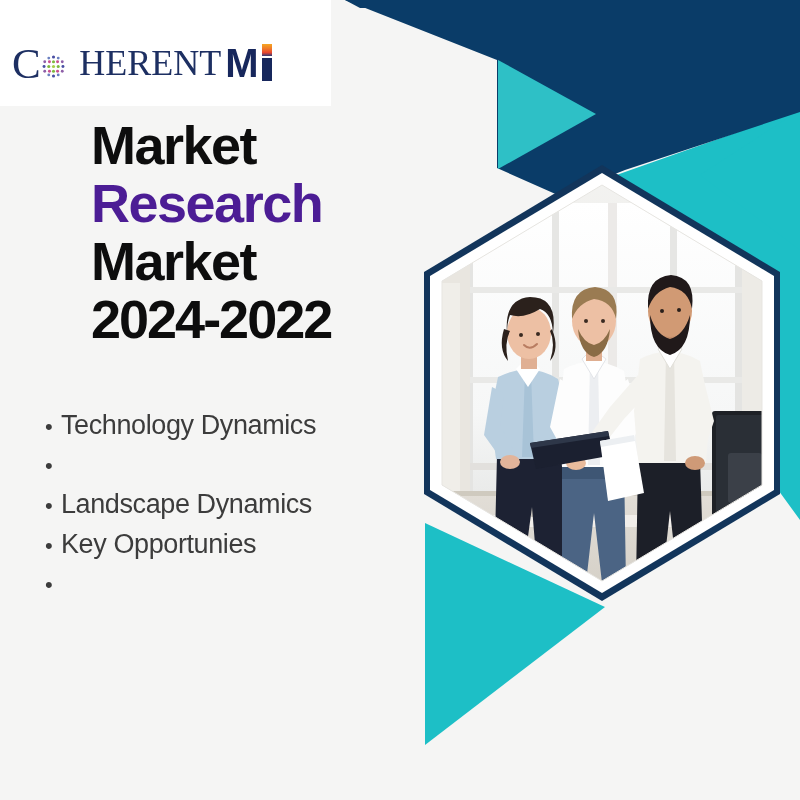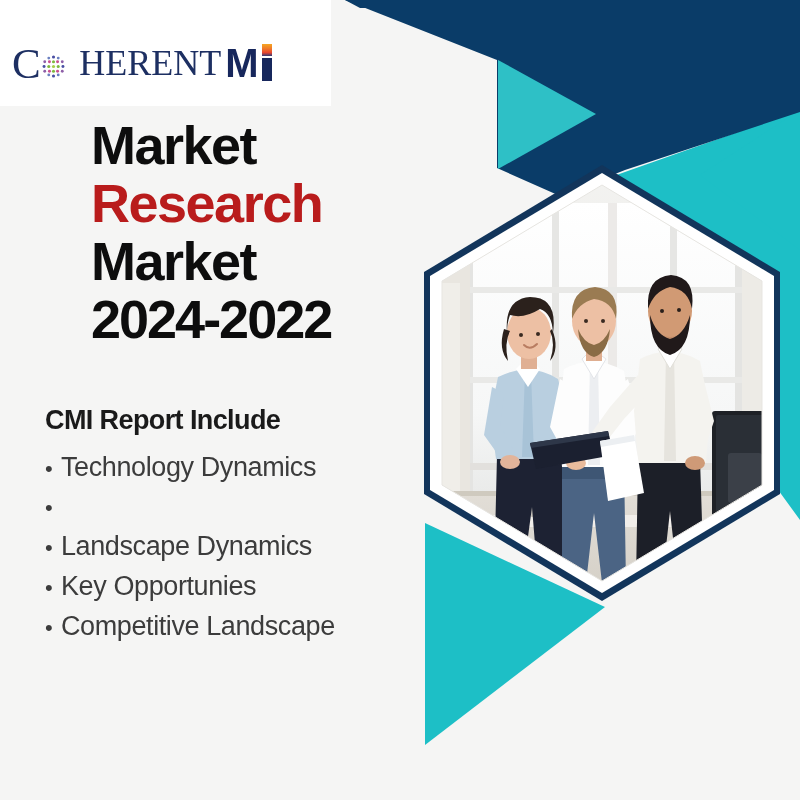--- a/index.html
+++ b/index.html
@@ -114,21 +114,21 @@
   .hl-line {
     font-family: "Liberation Sans", sans-serif;
     font-weight: bold;
     font-size: 54px;
     line-height: 58px;
     letter-spacing: -1.5px;
     color: #0d0d0d;
     white-space: nowrap;
   }
   .hl-line.accent {
-    color: #b91c1c;
+    color: #4c1d95;
   }
   .hl-line.years {
     letter-spacing: -2px;
   }
 
   
   #includes {
     position: absolute;
     left: 45px;
     top: 406px;
@@ -387,37 +387,35 @@
   </div>
 
   <div id="headline">
     <div class="hl-line">Market</div>
     <div class="hl-line accent">Research</div>
     <div class="hl-line">Market</div>
     <div class="hl-line years">2024-2022</div>
   </div>
 
   <div id="includes">
-    <div id="includes-title">CMI Report Include</div>
     <ul id="includes-list">
       <li>
         <span class="bullet-dot">•</span>
         <span>Technology Dynamics</span>
       </li>
       <li>
         <span class="bullet-dot">•</span>
       </li>
       <li>
         <span class="bullet-dot">•</span>
         <span>Landscape Dynamics</span>
       </li>
       <li>
         <span class="bullet-dot">•</span>
         <span>Key Opportunies</span>
       </li>
       <li>
         <span class="bullet-dot">•</span>
-        <span>Competitive Landscape</span>
       </li>
     </ul>
   </div>
 
 </div>
 
 </body></html>

